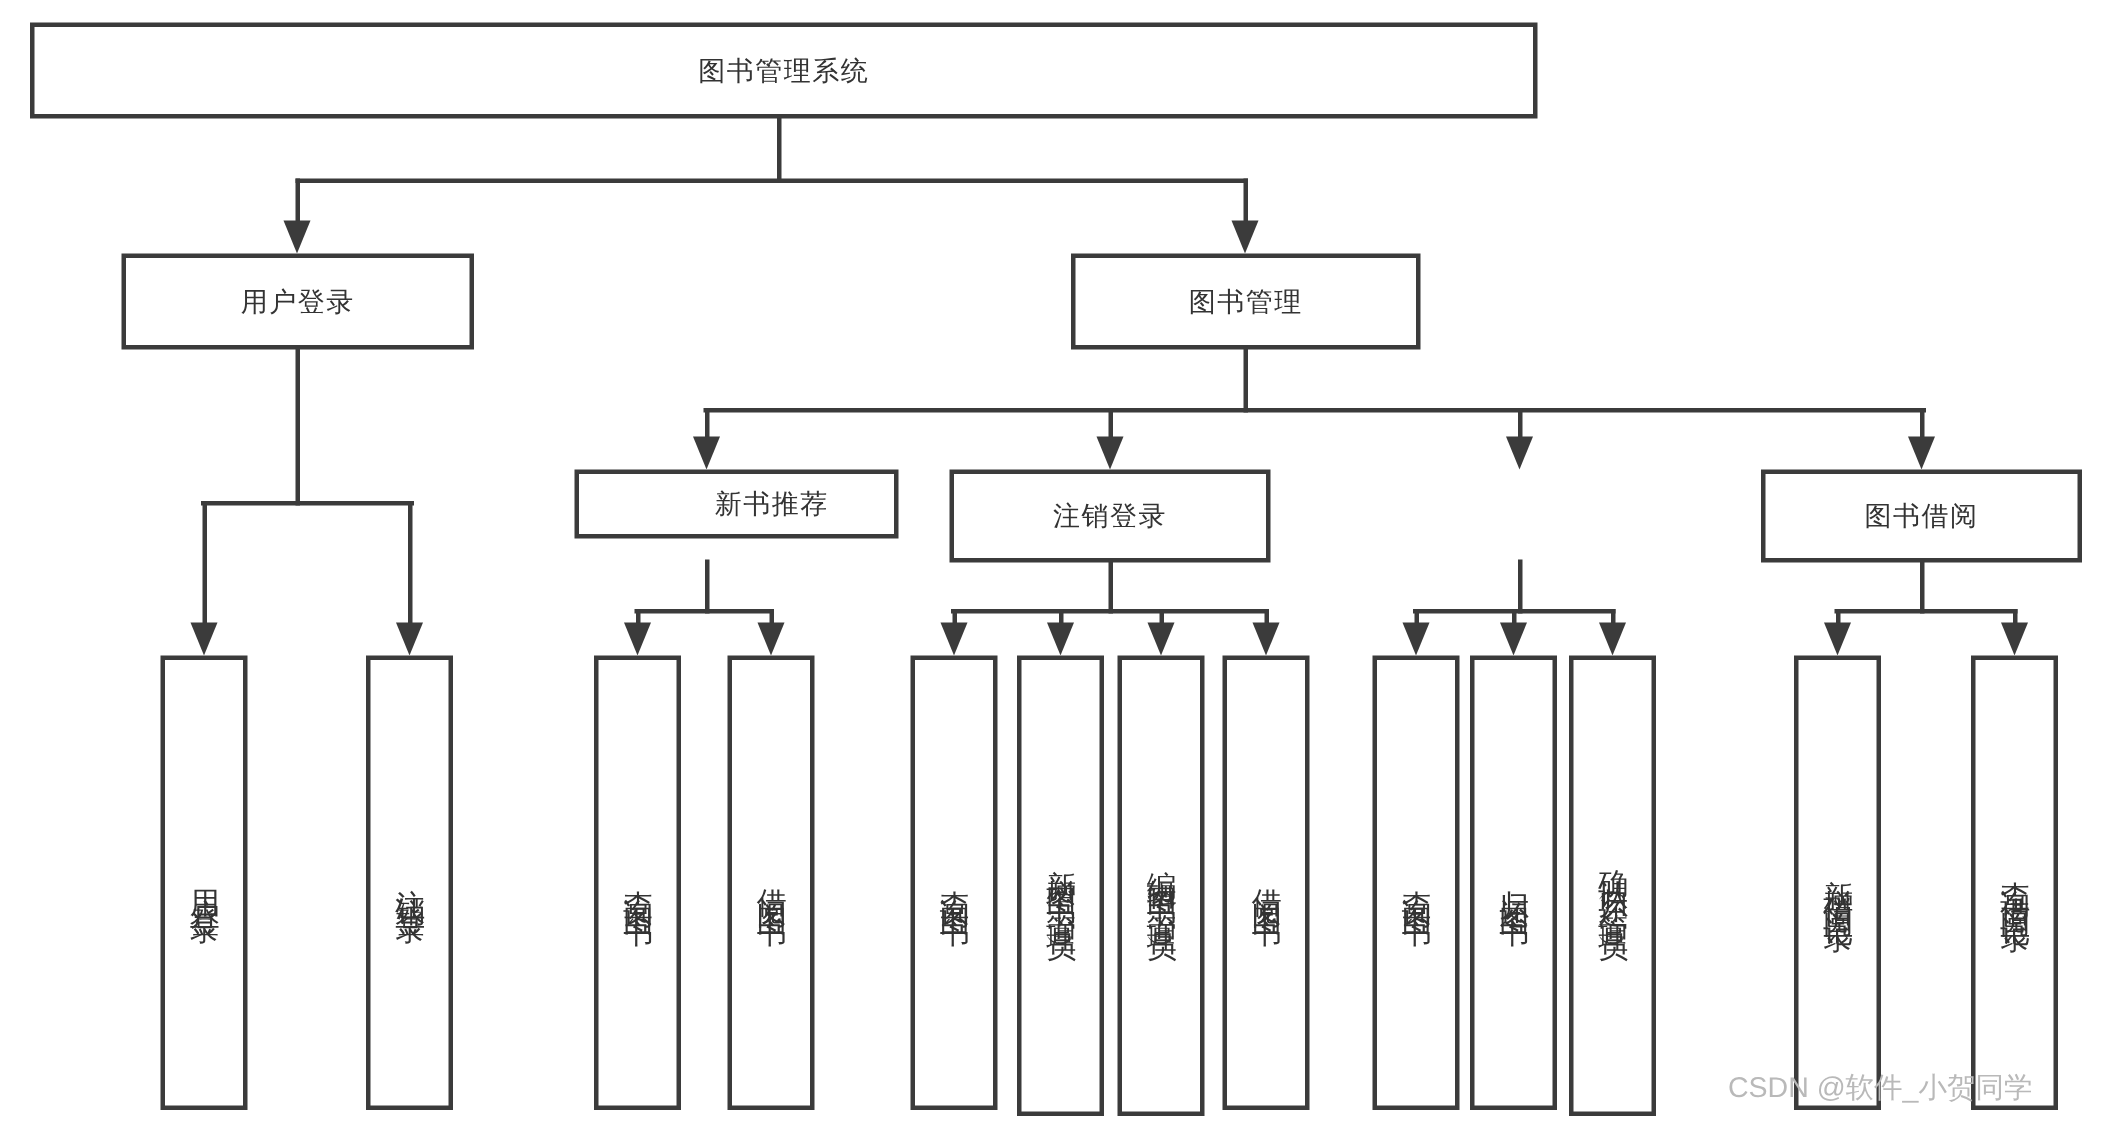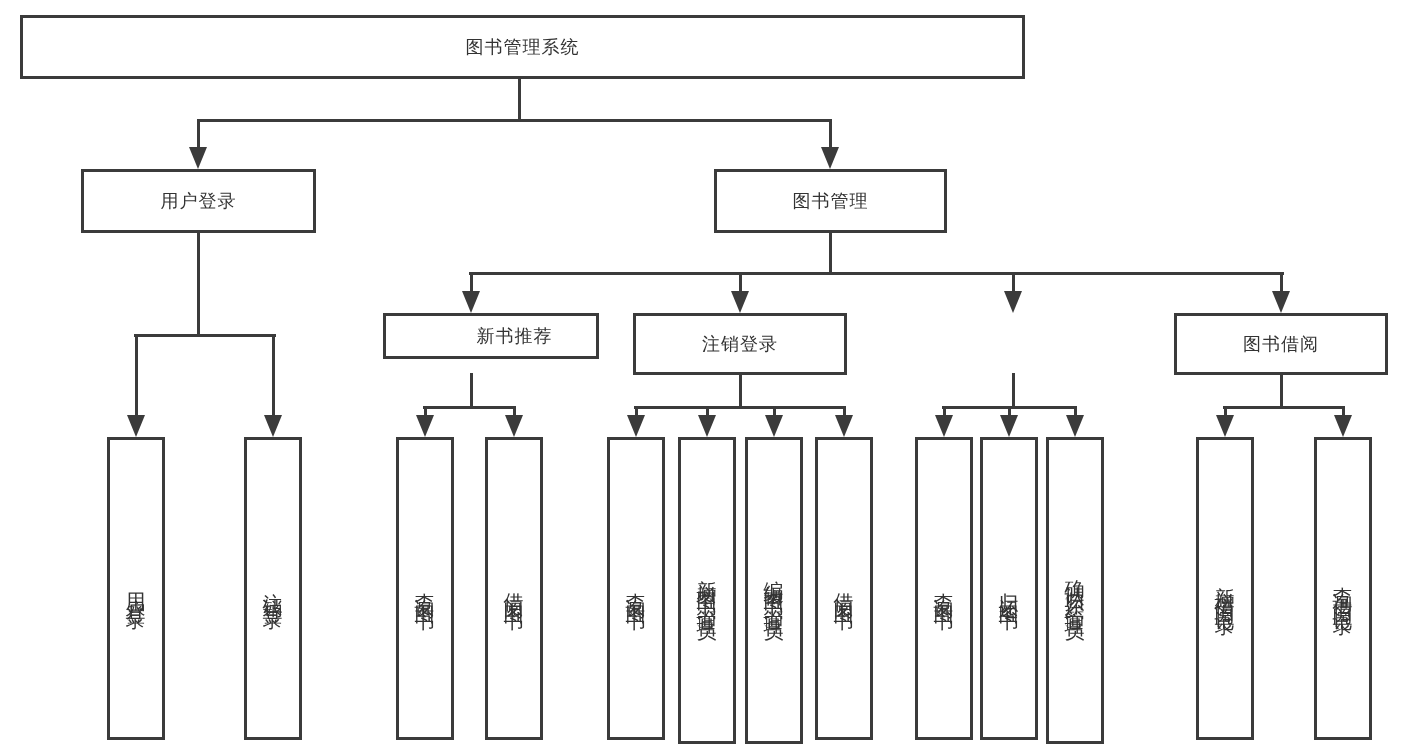--- a/index.html
+++ b/index.html
@@ -144,14 +144,15 @@
   <div class="box vbox" style="left:745px; top:437px; width:58px; height:307px;">编辑图书（管理员）</div>
   <div class="box vbox" style="left:815px; top:437px; width:58px; height:303px;">借阅图书</div>
 
   <div class="box vbox" style="left:915px; top:437px; width:58px; height:303px;">查询图书</div>
   <div class="box vbox" style="left:980px; top:437px; width:58px; height:303px;">归还图书</div>
   <div class="box vbox" style="left:1046px; top:437px; width:58px; height:307px;">确认归还（管理员）</div>
 
   <div class="box vbox" style="left:1196px; top:437px; width:58px; height:303px;">新增借阅记录</div>
   <div class="box vbox" style="left:1314px; top:437px; width:58px; height:303px;">查询借阅记录</div>
 
+  <div class="watermark">CSDN @软件_小贺同学</div>
 
 </div>
 
 </body></html>

